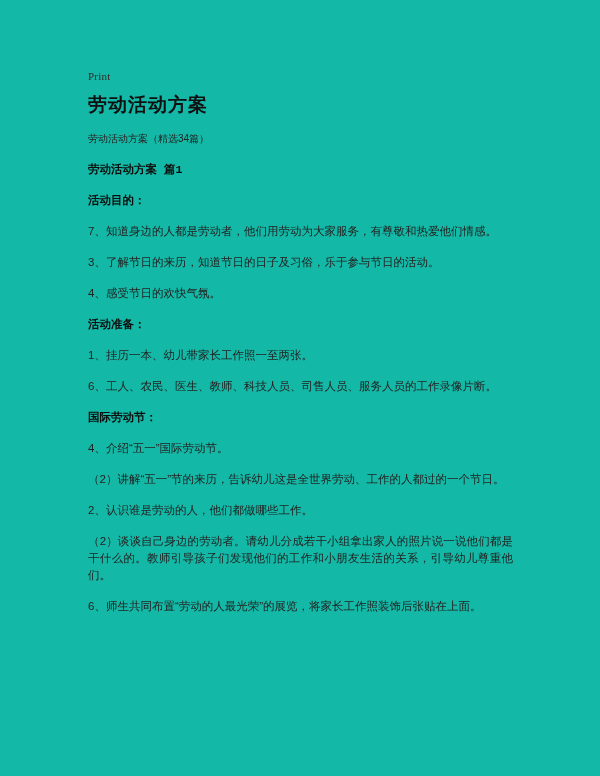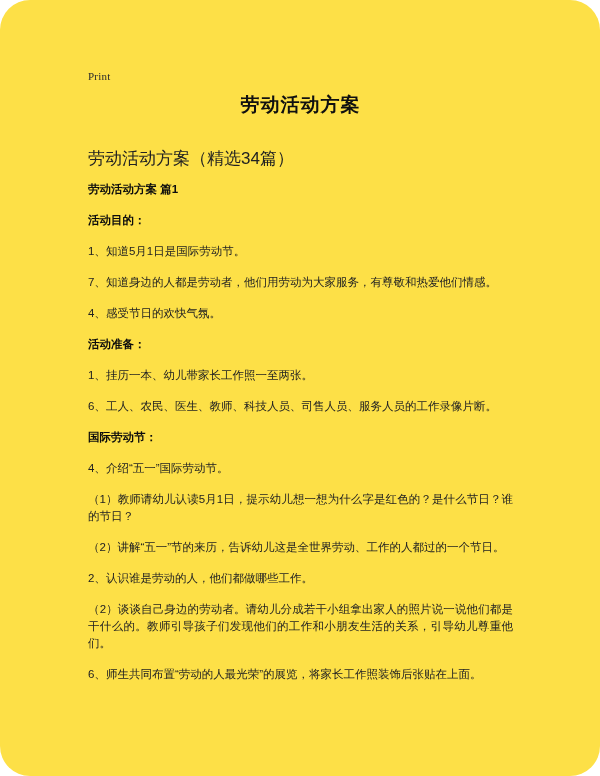--- a/index.html
+++ b/index.html
@@ -13,61 +13,60 @@
     height: 776px;
     font-family: "Liberation Sans", "DejaVu Sans", sans-serif;
     color: #1a1a1a;
     -webkit-font-smoothing: antialiased;
     overflow: hidden;
   }
   .page {
     position: relative;
     width: 600px;
     height: 776px;
-    background: #fde047;
+    background: #14b8a6;
     box-sizing: border-box;
-    border-radius: 30px;
   }
   .print-label {
     position: absolute;
     left: 88px;
     top: 70px;
     font-family: "Liberation Serif", "DejaVu Serif", serif;
     font-size: 11px;
     line-height: 13px;
     color: #2b2b2b;
     letter-spacing: 0.2px;
   }
   .content {
     position: absolute;
     left: 88px;
     top: 92px;
     width: 425px;
   }
   .doc-title {
     font-size: 19px;
     font-weight: bold;
-    text-align: center;
     color: #101010;
     letter-spacing: 1px;
-    margin: 0 0 32px 0;
+    margin: 0 0 12px 0;
     line-height: 26px;
   }
   .subtitle {
-    font-size: 17px;
+    font-size: 10px;
     line-height: 17px;
     color: #222222;
     margin: 0 0 14px 0;
   }
   .section-heading {
     font-size: 11.5px;
     font-weight: bold;
     color: #0d0d0d;
     line-height: 17px;
     margin: 0 0 14px 0;
+    font-family: Liberation Mono, monospace;
   }
   .para {
     font-size: 11.5px;
     line-height: 17px;
     color: #222222;
     margin: 0 0 14px 0;
     text-align: justify;
     text-justify: inter-ideograph;
   }
   .para.indent {
@@ -86,30 +85,29 @@
 
   <div class="content">
 
     <h1 class="doc-title">劳动活动方案</h1>
 
     <p class="subtitle">劳动活动方案（精选34篇）</p>
 
     <p class="section-heading">劳动活动方案 篇1</p>
 
     <p class="section-heading">活动目的：</p>
-    <p class="para">1、知道5月1日是国际劳动节。</p>
     <p class="para">7、知道身边的人都是劳动者，他们用劳动为大家服务，有尊敬和热爱他们情感。</p>
+    <p class="para">3、了解节日的来历，知道节日的日子及习俗，乐于参与节日的活动。</p>
     <p class="para">4、感受节日的欢快气氛。</p>
 
     <p class="section-heading">活动准备：</p>
     <p class="para">1、挂历一本、幼儿带家长工作照一至两张。</p>
     <p class="para">6、工人、农民、医生、教师、科技人员、司售人员、服务人员的工作录像片断。</p>
 
     <p class="section-heading">国际劳动节：</p>
     <p class="para">4、介绍“五一”国际劳动节。</p>
-    <p class="para indent">（1）教师请幼儿认读5月1日，提示幼儿想一想为什么字是红色的？是什么节日？谁的节日？</p>
     <p class="para indent">（2）讲解“五一”节的来历，告诉幼儿这是全世界劳动、工作的人都过的一个节日。</p>
     <p class="para">2、认识谁是劳动的人，他们都做哪些工作。</p>
     <p class="para indent">（2）谈谈自己身边的劳动者。请幼儿分成若干小组拿出家人的照片说一说他们都是干什么的。教师引导孩子们发现他们的工作和小朋友生活的关系，引导幼儿尊重他们。</p>
     <p class="para">6、师生共同布置“劳动的人最光荣”的展览，将家长工作照装饰后张贴在上面。</p>
 
   </div>
 </div>
 
 </body></html>

